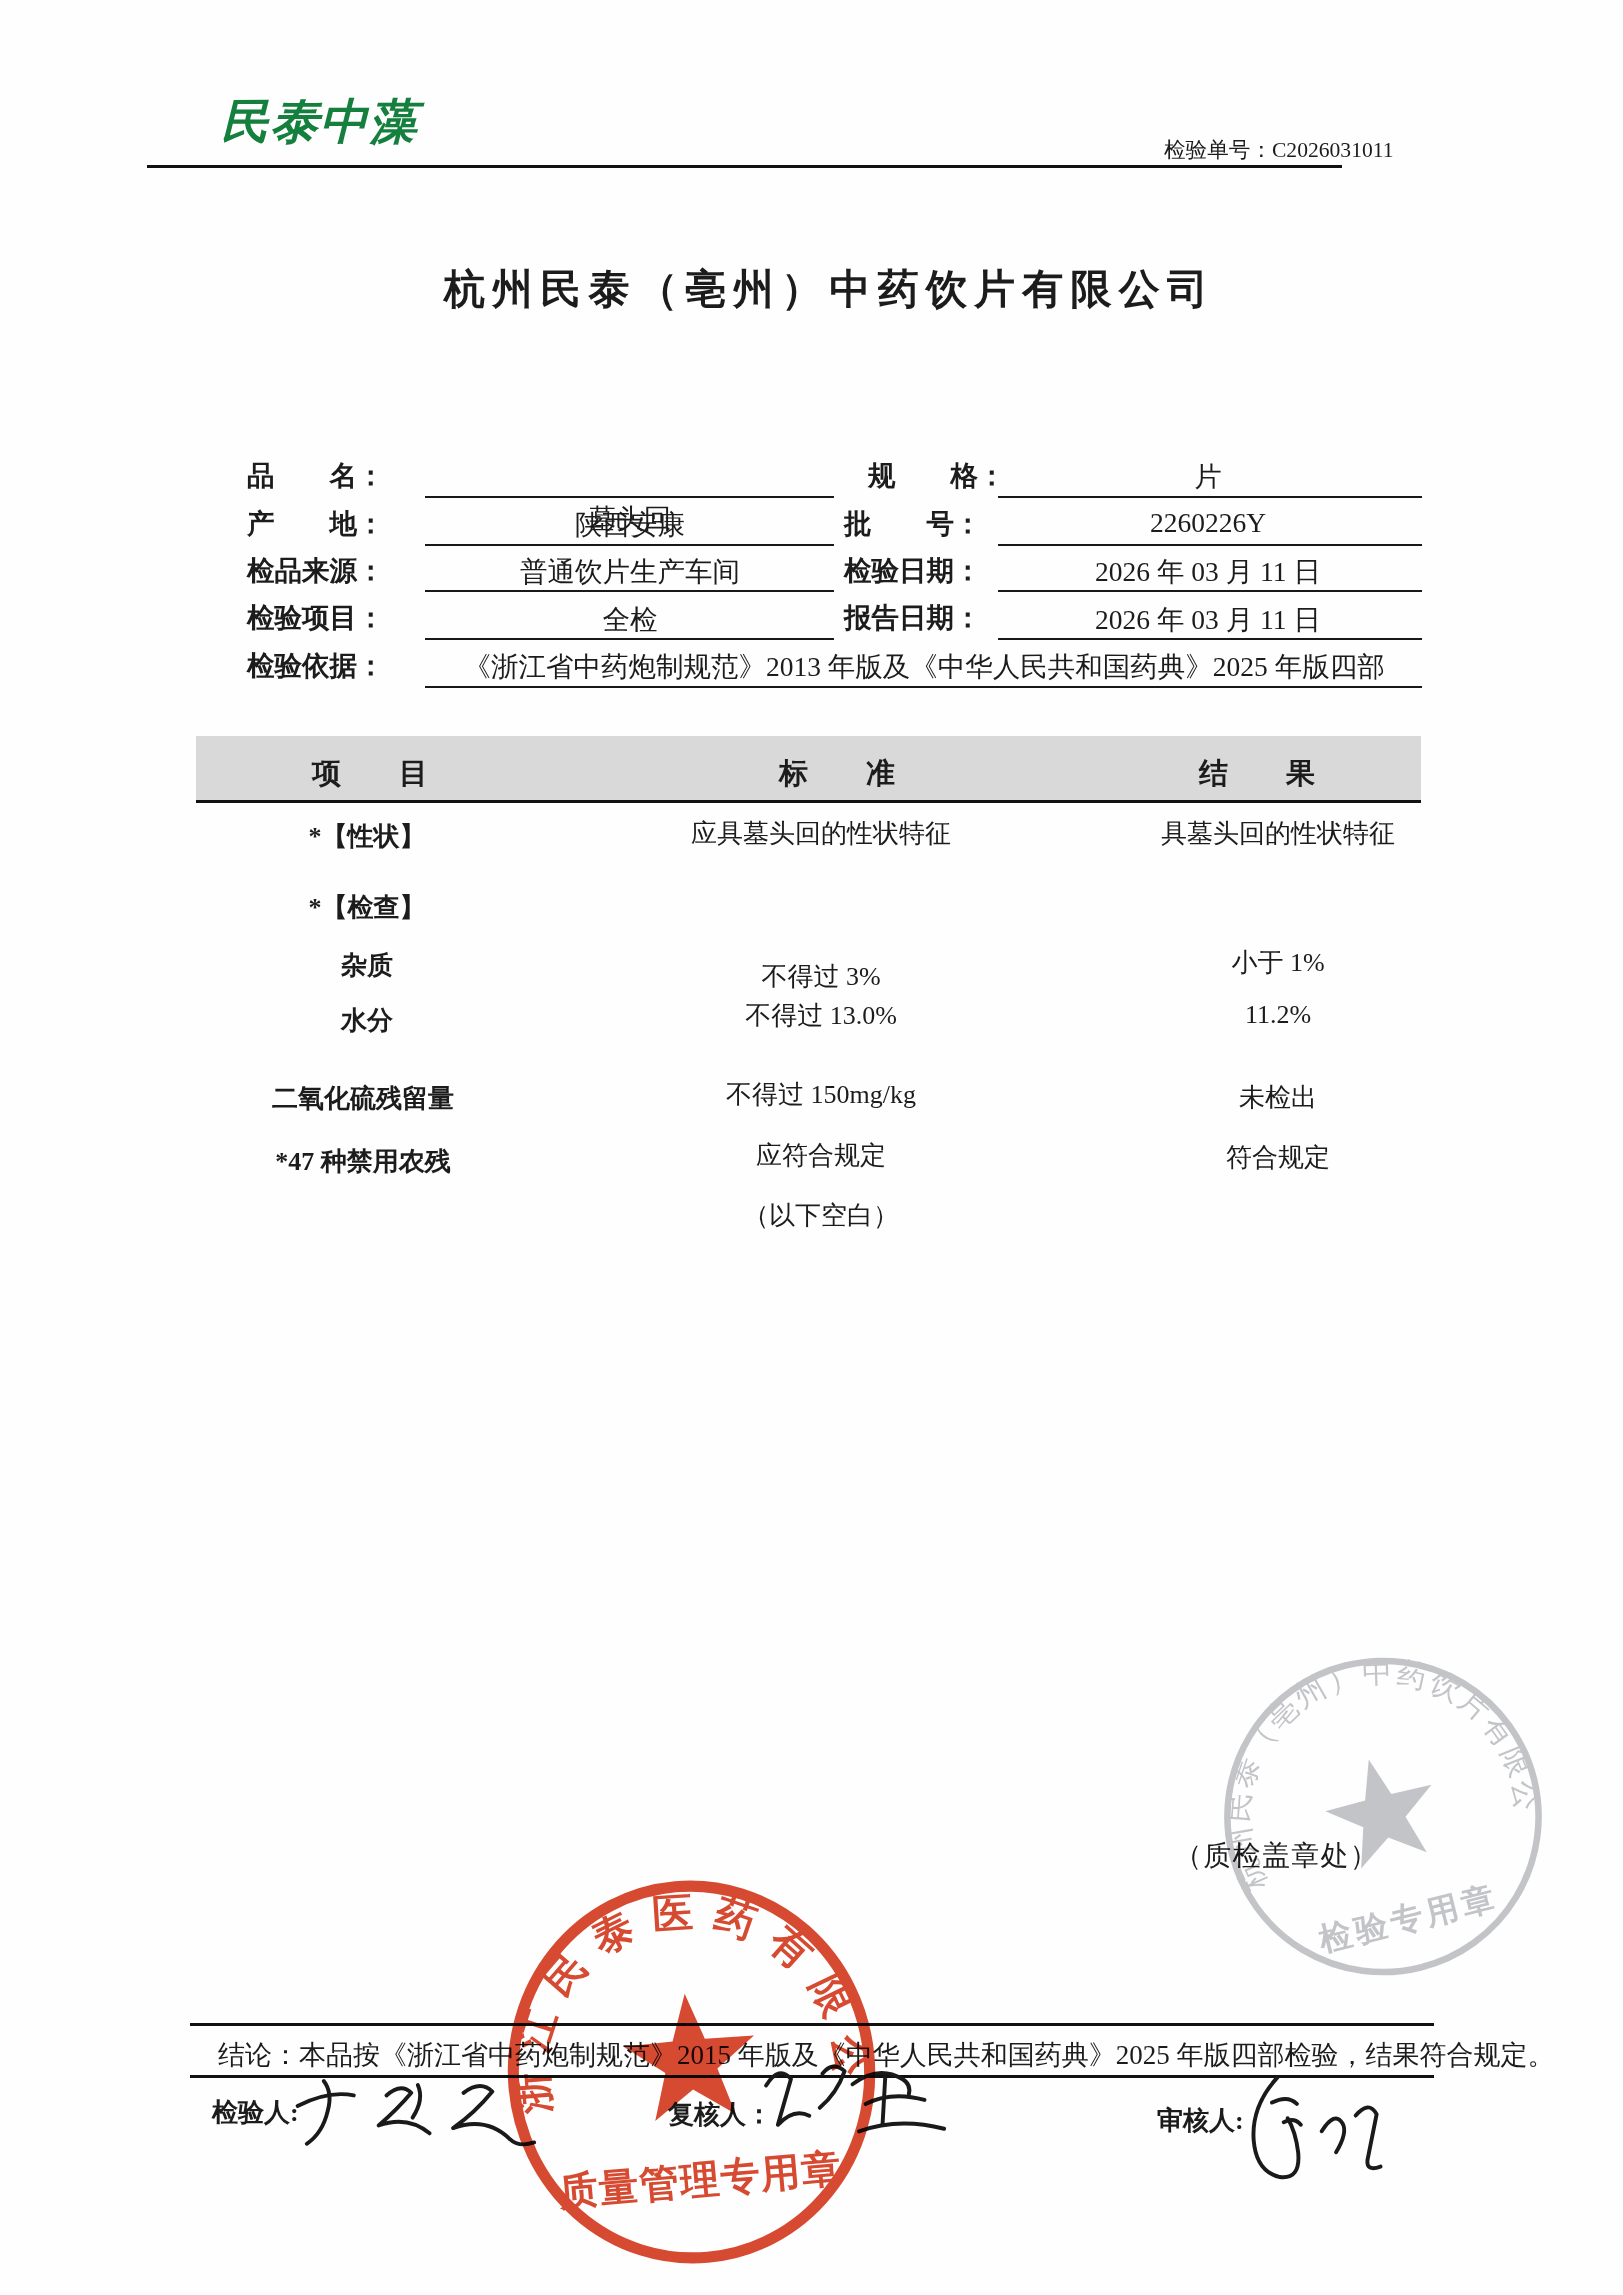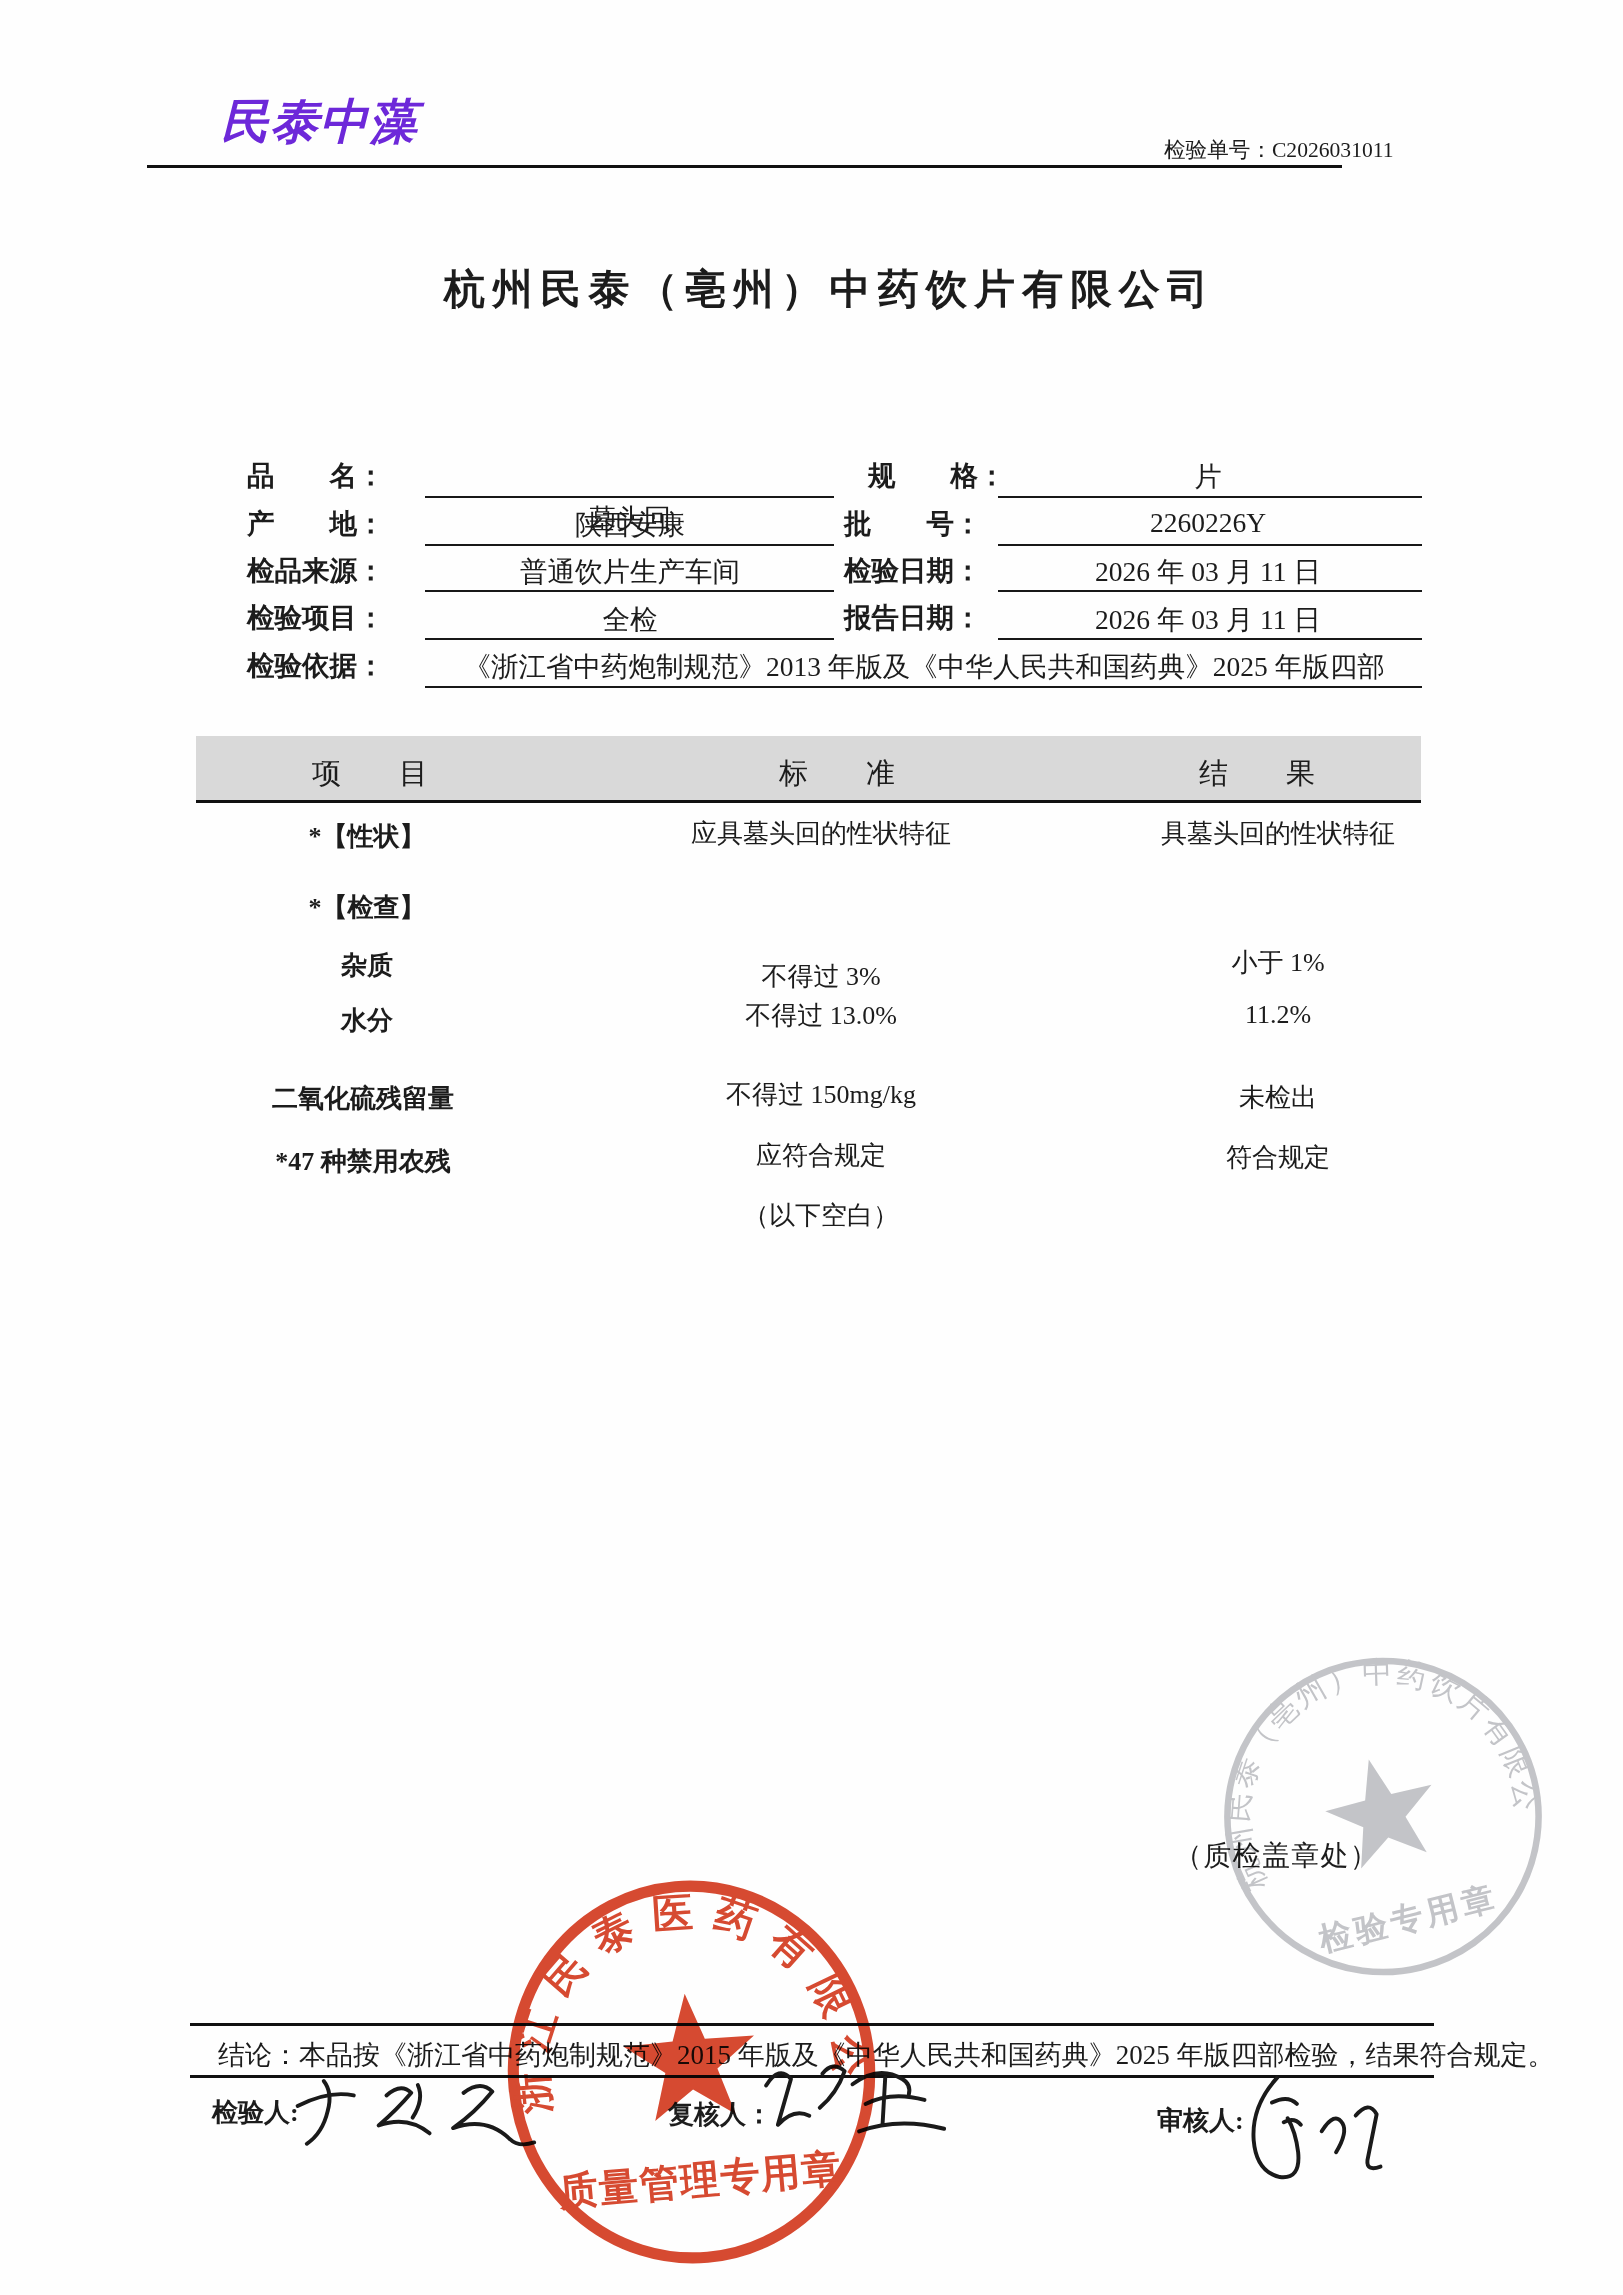--- a/index.html
+++ b/index.html
@@ -10,31 +10,31 @@
     background:#fefefe;
     font-family:"Liberation Serif","DejaVu Serif",serif;
     color:#1c1c1c;
     overflow:hidden;
   }
   .abs{position:absolute;white-space:nowrap;}
   .ctr{transform:translateX(-50%);}
   .logo{
     font-family:"DejaVu Serif","Liberation Serif",serif;
     font-weight:900;font-size:48px;letter-spacing:1.3px;
-    font-style:italic;color:#6d28d9;
+    font-style:italic;color:#15803d;
   }
   .report-no{font-size:21.6px;}
   .rule{position:absolute;background:#111;height:2.6px;}
   .thin-rule{position:absolute;background:#181818;height:2px;}
   .doc-title{font-size:41px;font-weight:600;letter-spacing:7.2px;text-align:center;width:969px;}
   .doc-subtitle{font-size:39px;font-weight:600;letter-spacing:4.6px;text-align:center;width:969px;}
   .info-label{font-size:27.5px;font-weight:700;}
   .info-value{font-size:27.5px;}
   .tbl-header-bar{position:absolute;background:#d9d9d9;}
-  .tbl-h{font-size:29px;font-weight:400;}
+  .tbl-h{font-size:29px;font-weight:700;}
   .tbl-item{font-size:26px;font-weight:600;}
   .tbl-cell{font-size:26px;}
   .note-line{font-size:27px;}
   .conclusion{font-size:27px;}
   .sig-label{font-size:26px;font-weight:600;}
   .seal-placeholder{font-size:28px;letter-spacing:1.3px;}
   .stamp{position:absolute;mix-blend-mode:multiply;}
   svg text{font-family:"Liberation Serif","DejaVu Serif",serif;}
 </style>
 </head>

